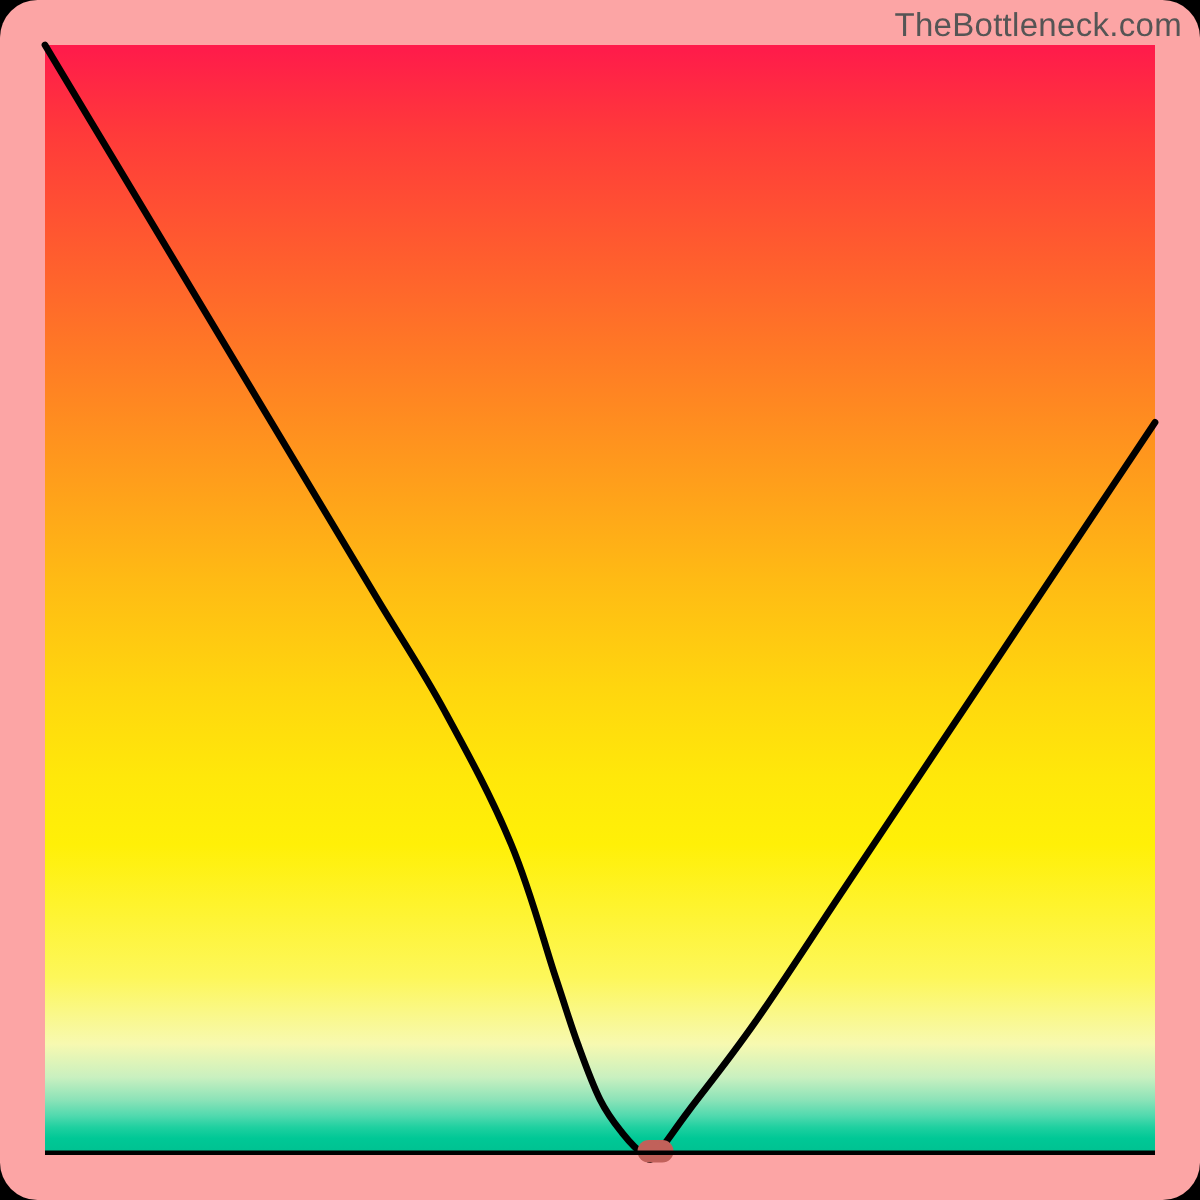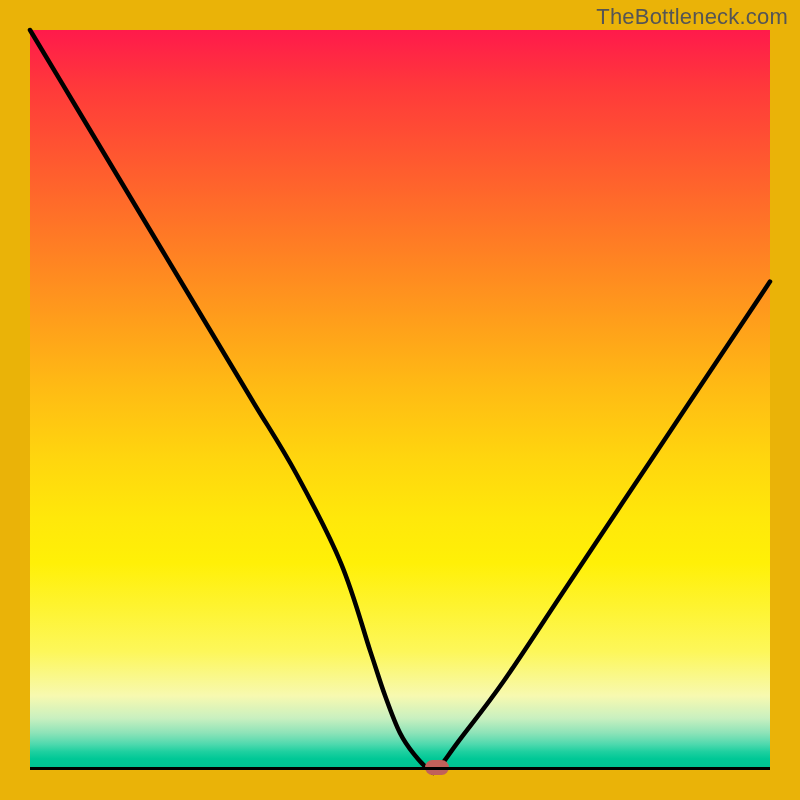--- a/index.html
+++ b/index.html
@@ -8,21 +8,22 @@
     width: 800px;
     height: 800px;
     background: #000;
     overflow: hidden;
     font-family: Arial, Helvetica, sans-serif;
   }
   .frame {
     position: relative;
     width: 800px;
     height: 800px;
-    background: #eab308;
+    background: #fca5a5;
+    border-radius: 25px;
   }
   .watermark {
     position: absolute;
     top: 4px;
     right: 12px;
     color: #555;
     font-size: 22px;
     letter-spacing: 0.2px;
     z-index: 10;
   }

